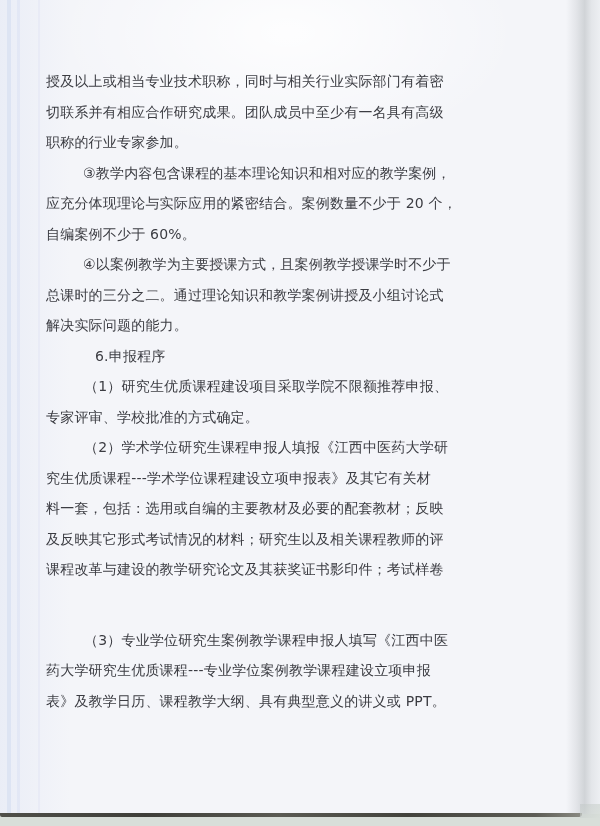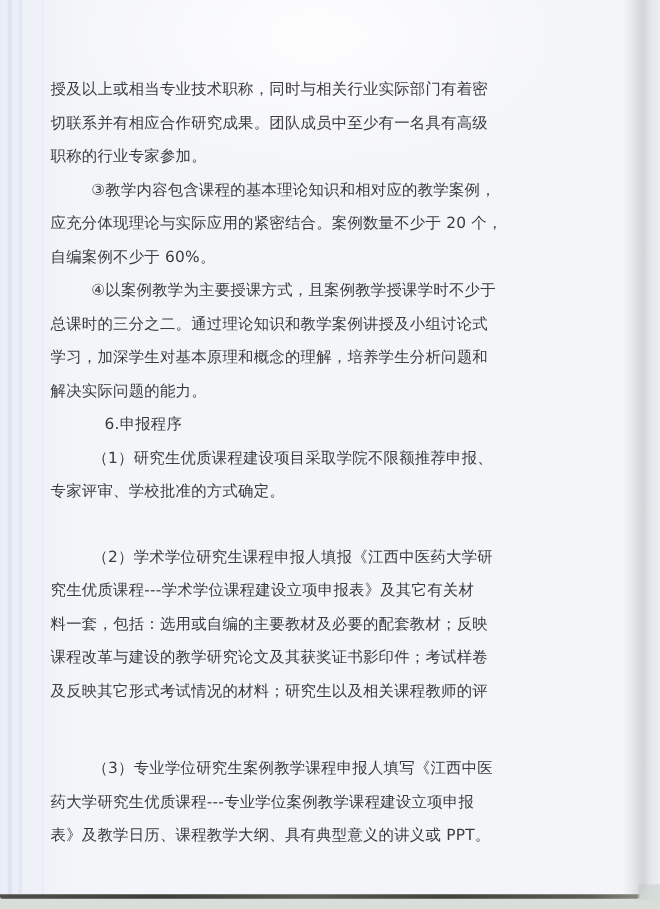--- a/index.html
+++ b/index.html
@@ -102,30 +102,29 @@
     <div class="streak s3"></div>
     <div class="text-block">
         <div class="text-line">授及以上或相当专业技术职称，同时与相关行业实际部门有着密</div>
         <div class="text-line">切联系并有相应合作研究成果。团队成员中至少有一名具有高级</div>
         <div class="text-line">职称的行业专家参加。</div>
         <div class="text-line" style="padding-left: 37px;">③教学内容包含课程的基本理论知识和相对应的教学案例，</div>
         <div class="text-line">应充分体现理论与实际应用的紧密结合。案例数量不少于 20 个，</div>
         <div class="text-line">自编案例不少于 60%。</div>
         <div class="text-line" style="padding-left: 37px;">④以案例教学为主要授课方式，且案例教学授课学时不少于</div>
         <div class="text-line">总课时的三分之二。通过理论知识和教学案例讲授及小组讨论式</div>
-        <div class="text-line">学习，加深学生对基本原理和概念的理解，培养学生分析问题和</div>
         <div class="text-line">解决实际问题的能力。</div>
         <div class="text-line" style="padding-left: 49px;">6.申报程序</div>
         <div class="text-line" style="padding-left: 38px;">（1）研究生优质课程建设项目采取学院不限额推荐申报、</div>
         <div class="text-line">专家评审、学校批准的方式确定。</div>
-        <div class="text-line" style="padding-left: 38px; margin-top: 29px;">（2）学术学位研究生课程申报人填报《江西中医药大学研</div>
+        <div class="text-line" style="padding-left: 38px;">（2）学术学位研究生课程申报人填报《江西中医药大学研</div>
         <div class="text-line">究生优质课程---学术学位课程建设立项申报表》及其它有关材</div>
         <div class="text-line">料一套，包括：选用或自编的主要教材及必要的配套教材；反映</div>
+        <div class="text-line">及反映其它形式考试情况的材料；研究生以及相关课程教师的评</div>
         <div class="text-line">课程改革与建设的教学研究论文及其获奖证书影印件；考试样卷</div>
-        <div class="text-line">及反映其它形式考试情况的材料；研究生以及相关课程教师的评</div>
         <div class="text-line" style="padding-left: 38px; margin-top: 40px;">（3）专业学位研究生案例教学课程申报人填写《江西中医</div>
         <div class="text-line">药大学研究生优质课程---专业学位案例教学课程建设立项申报</div>
         <div class="text-line">表》及教学日历、课程教学大纲、具有典型意义的讲义或 PPT。</div>
       </div>
     <div class="right-shadow"></div>
   </div>
   <div class="scanner-bed"></div>
   <div class="bottom-edge"></div>
   <div class="corner-shade"></div>
 </div>

